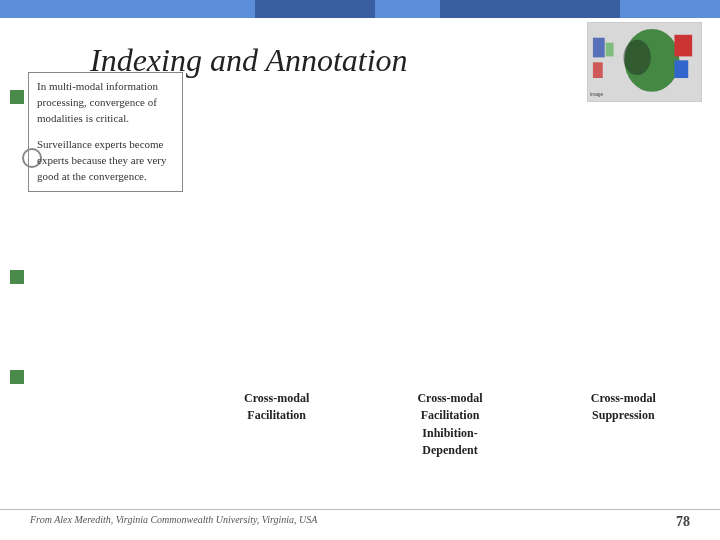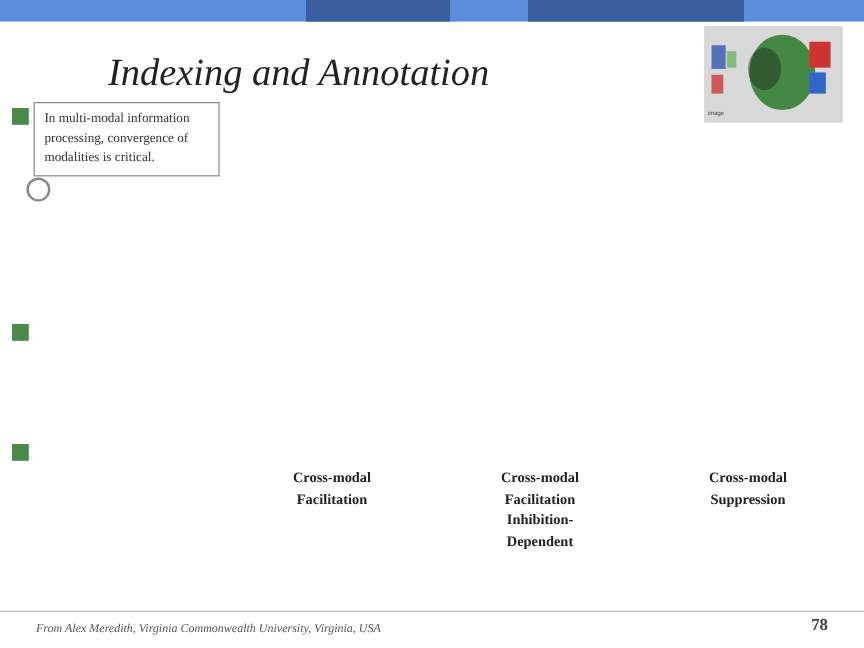--- a/index.html
+++ b/index.html
@@ -74,21 +74,21 @@
       font-size: 32px;
       font-style: italic;
       color: #222;
       font-weight: normal;
       margin-top: 14px;
     }
 
     
     .left-text-box {
       position: absolute;
-      top: 85px;
+      top: 72px;
       left: 28px;
       width: 155px;
       border: 1.5px solid #888;
       padding: 6px 8px;
       font-size: 11px;
       color: #333;
       line-height: 1.45;
     }
 
     .text-paragraph {
@@ -141,21 +141,21 @@
     
     .footer {
       position: absolute;
       bottom: 10px;
       left: 0;
       width: 720px;
       border-top: 1.5px solid #bbb;
       padding-top: 4px;
       display: flex;
       justify-content: space-between;
-      align-items: flex-end;
+      align-items: flex-start;
       padding-left: 30px;
       padding-right: 30px;
     }
 
     .footer-text {
       font-size: 10px;
       color: #555;
       font-style: italic;
     }
 
@@ -203,20 +203,21 @@
     <rect x="5" y="15" width="12" height="20" fill="#2244aa" opacity="0.7"></rect>
     <rect x="5" y="40" width="10" height="16" fill="#cc2222" opacity="0.7"></rect>
     <rect x="18" y="20" width="8" height="14" fill="#44aa44" opacity="0.6"></rect>
     <ellipse cx="50" cy="35" rx="14" ry="18" fill="#1a1a1a" opacity="0.4"></ellipse>
     <text x="2" y="74" font-size="5" fill="#444" font-family="sans-serif">image</text>
   </svg>
 </div>
 
 <div class="left-text-box">
   <div class="text-paragraph">In multi-modal information processing, convergence of modalities is critical.</div>
+  <div class="text-paragraph">Surveillance experts become experts because they are very good at the convergence.</div>
 </div>
 
 <div class="columns-area">
   <div class="col">
     <span class="col-label">Cross-modal<br>Facilitation</span>
   </div>
   <div class="col">
     <span class="col-label">Cross-modal<br>Facilitation<br>Inhibition-<br>Dependent</span>
   </div>
   <div class="col">

